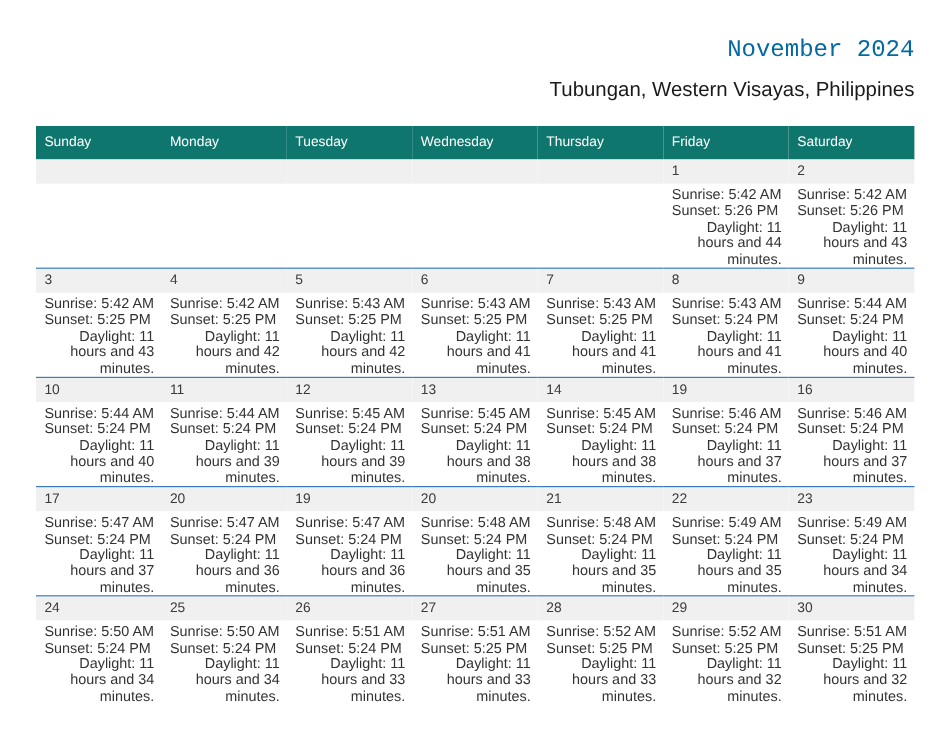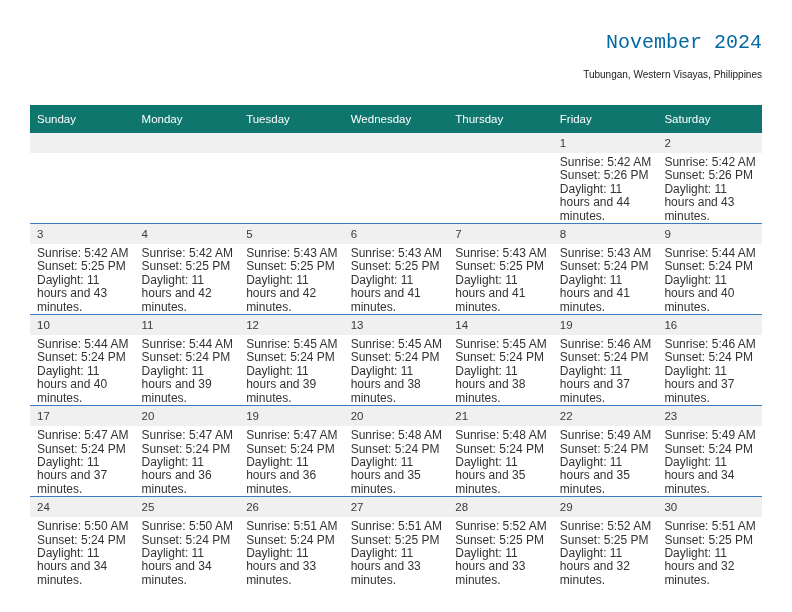--- a/index.html
+++ b/index.html
@@ -67,21 +67,21 @@
   }
   .month-title {
     font-size: 20px;
     color: #0369a1;
     line-height: 34px;
     white-space: nowrap;
     font-family: Liberation Mono, monospace;
   }
   .location {
     margin-top: 6px;
-    font-size: 10px;
+    font-size: 17px;
     color: #1a1a1a;
     line-height: 17px;
     white-space: nowrap;
     text-align: center;
   }
 
   
   .calendar {
     position: absolute;
     left: 30px;
@@ -127,20 +127,21 @@
     padding: 3px 6px 0 7px;
     font-size: 12px;
     color: #333333;
     line-height: 13.4px;
   }
   .details div {
     white-space: nowrap;
   }
   .details .dl {
     white-space: normal;
+    text-align: right;
   }
 </style>
 </head>
 <body>
 
 <div class="page">
 
   <div class="header">
 
 

